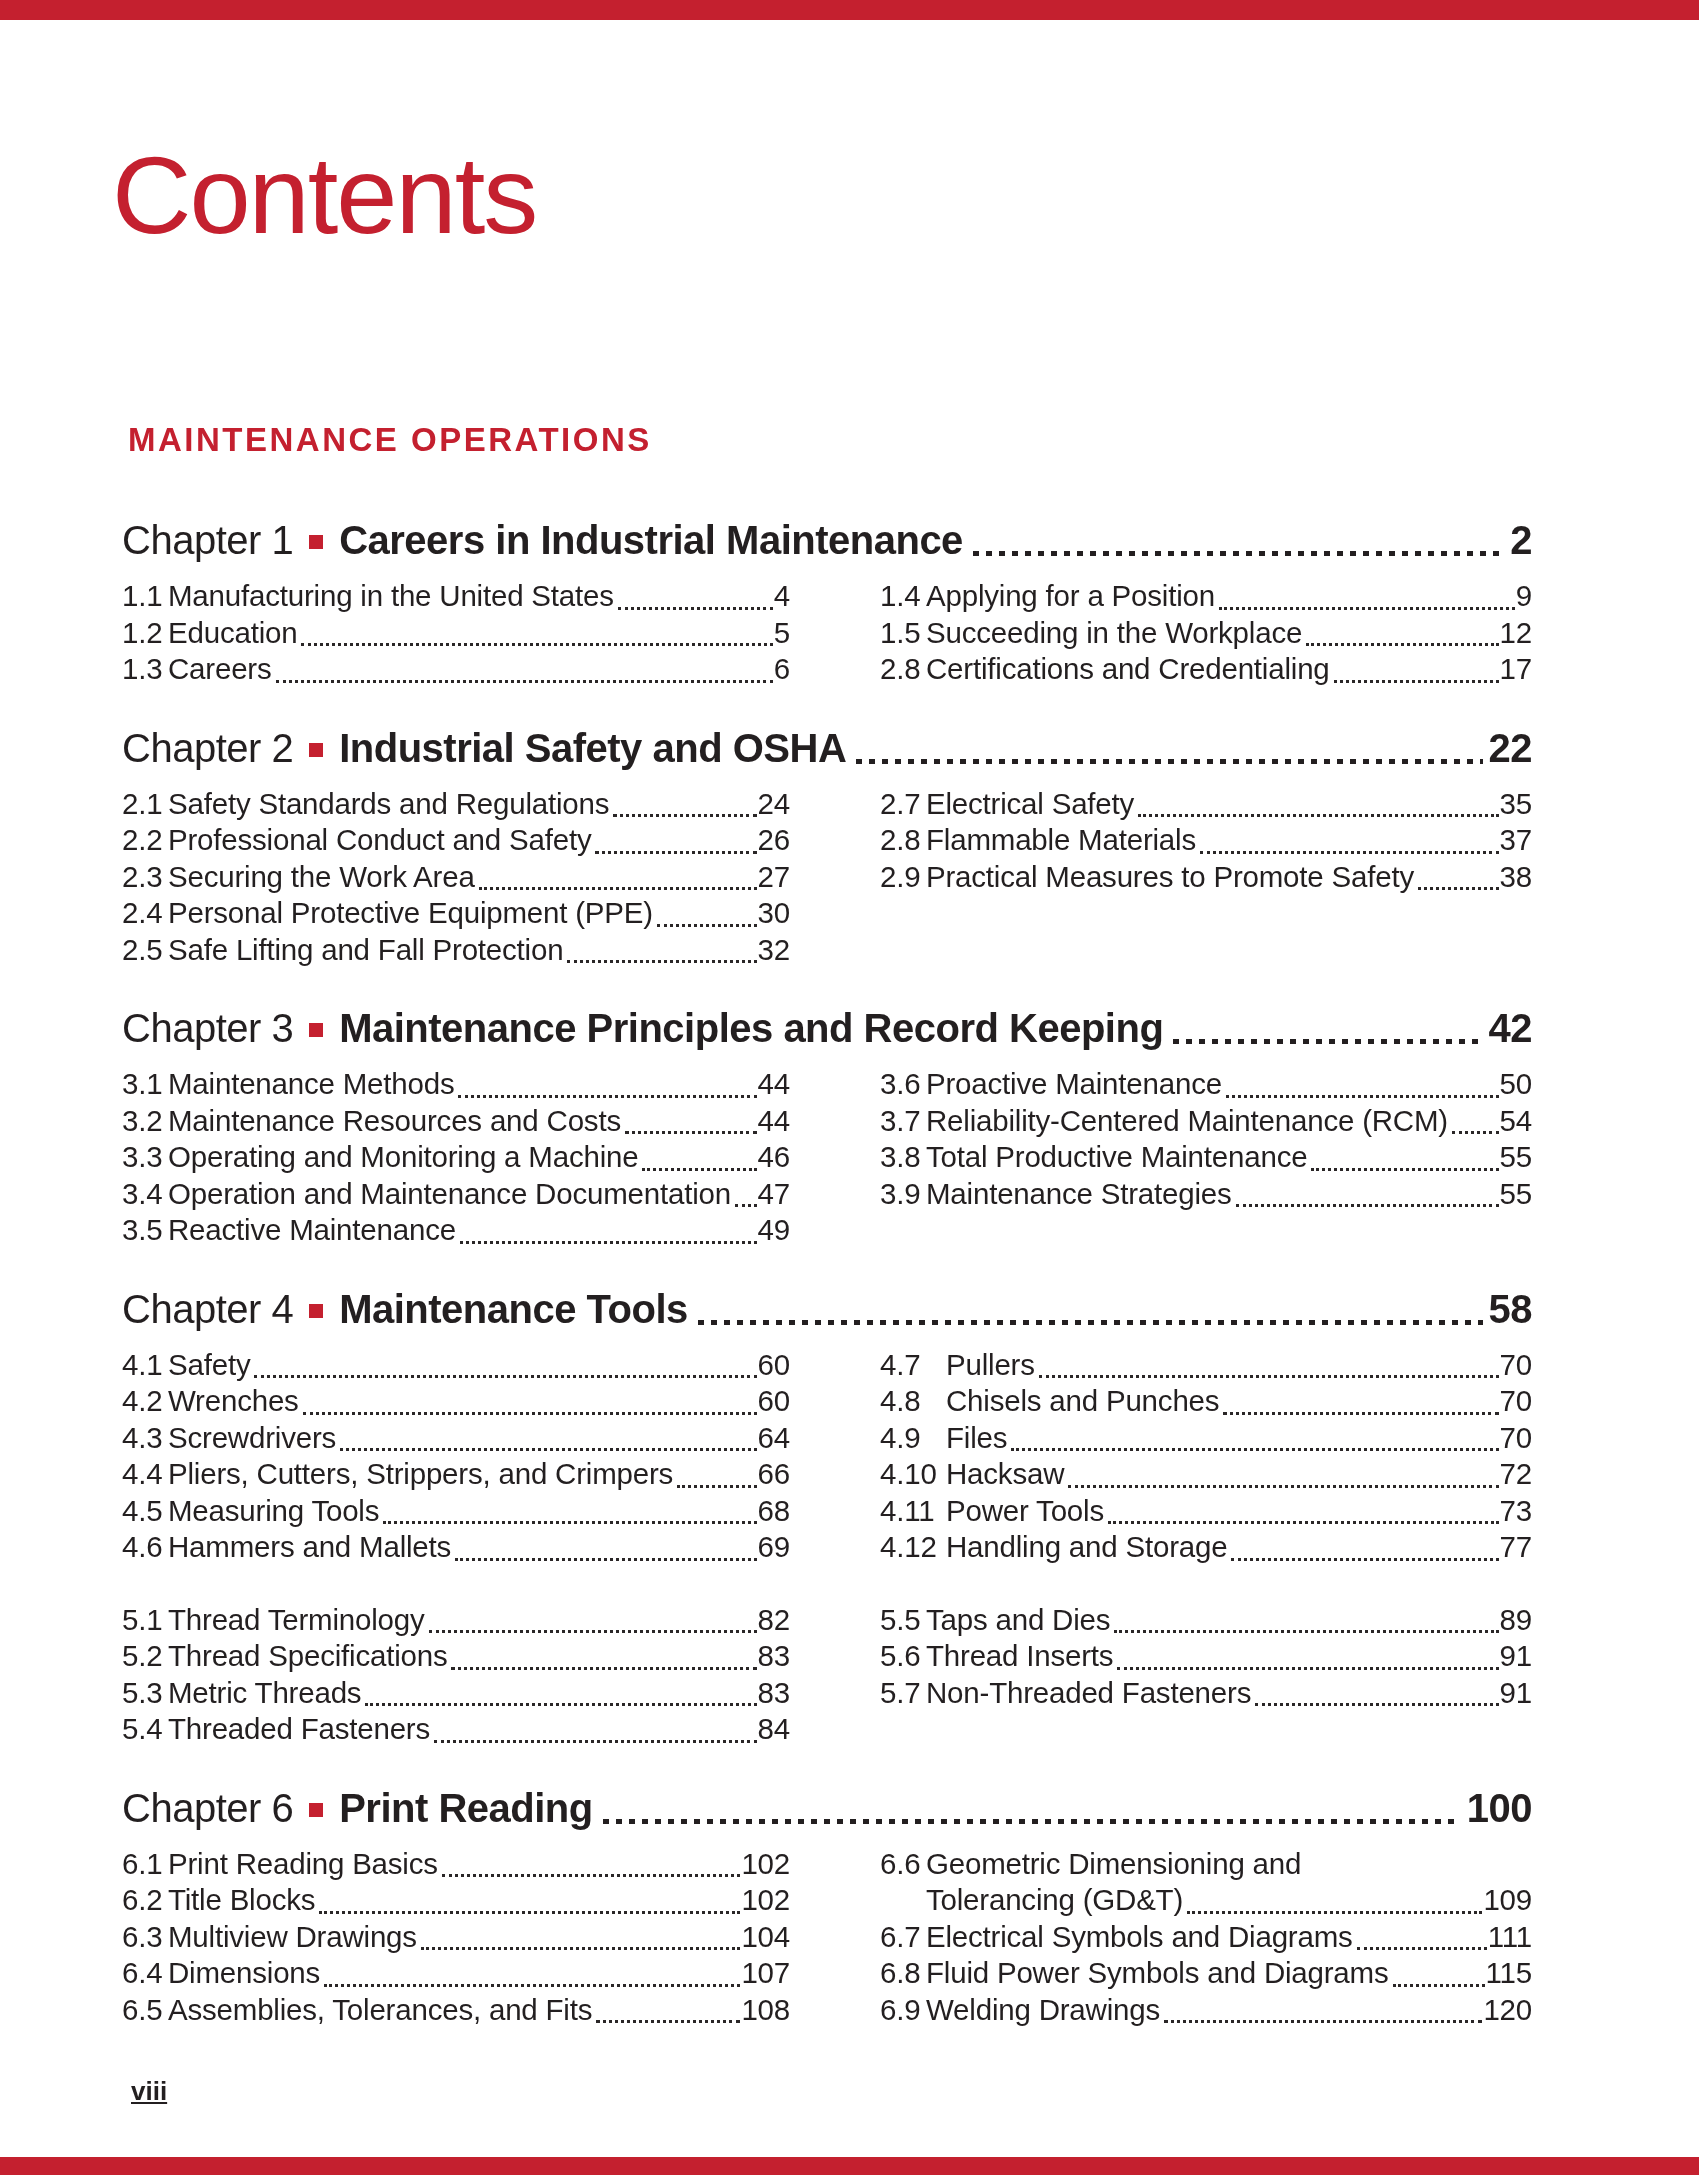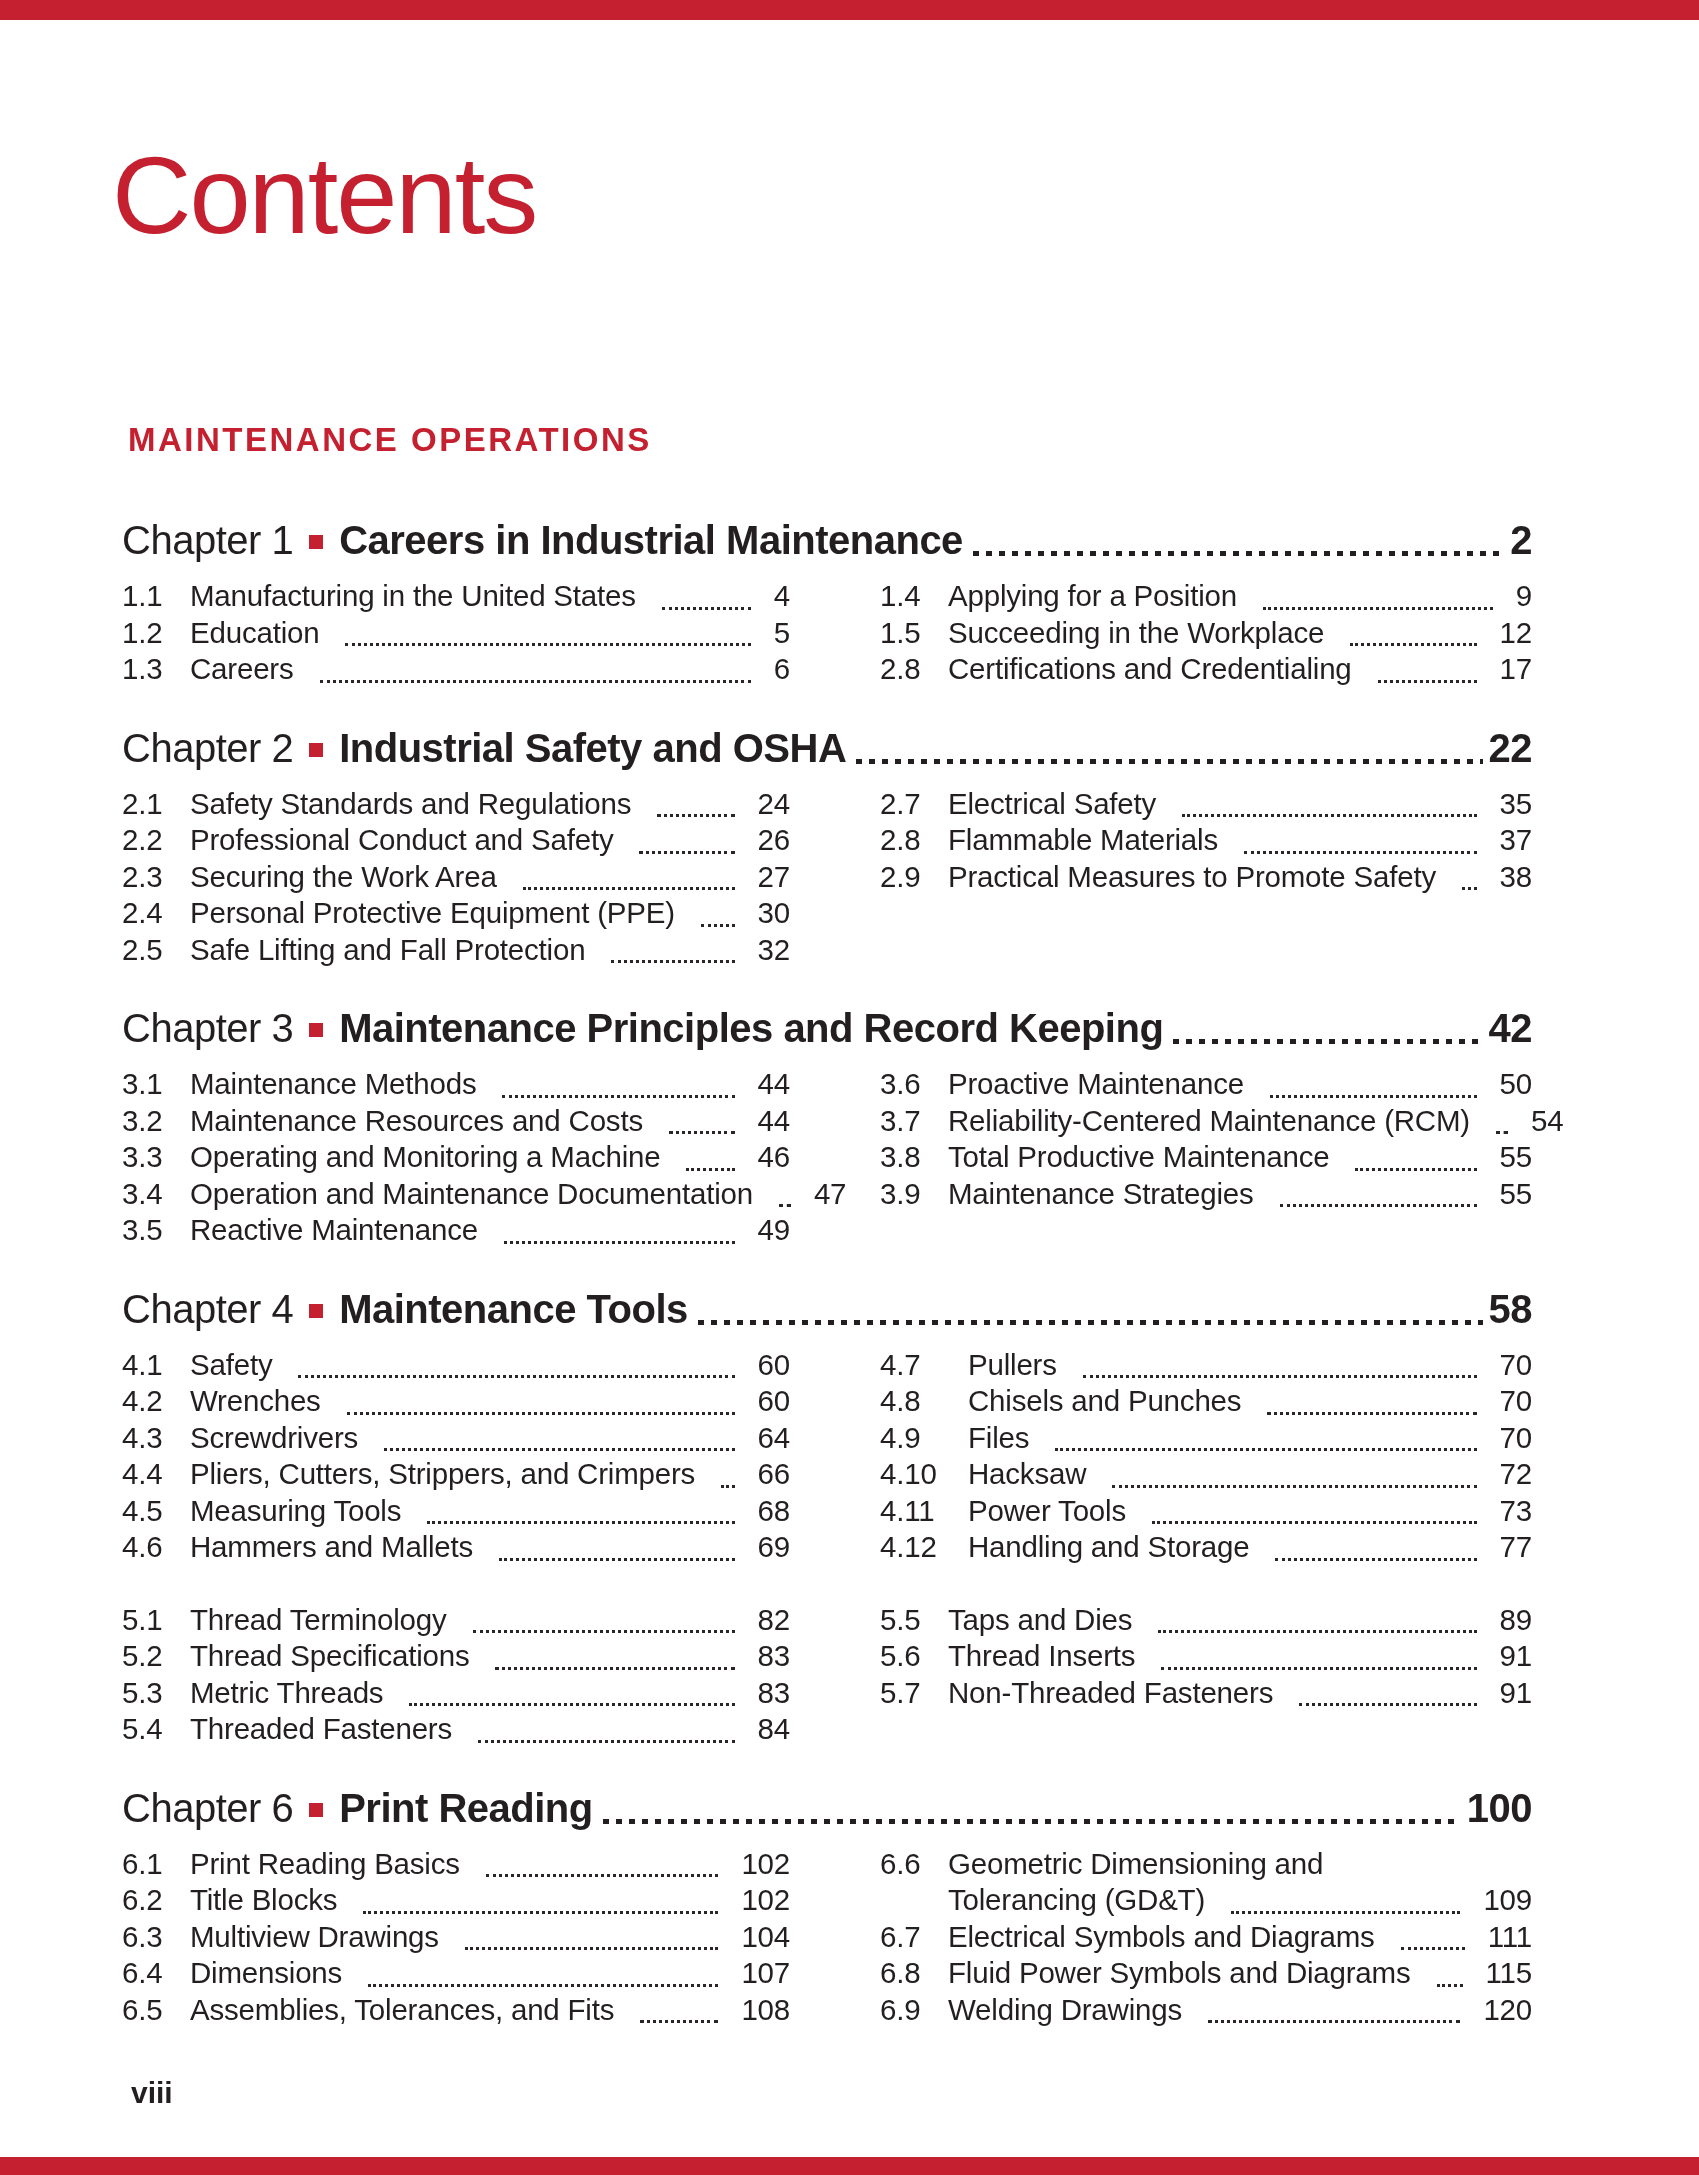--- a/index.html
+++ b/index.html
@@ -42,31 +42,31 @@
     background:repeating-linear-gradient(90deg,#231f20 0 6px,transparent 6px 13px);
   }
   .ch-page { font-weight:700; flex:none; }
 
   .cols { display:flex; gap:90px; margin-top:14px; }
   .col { width:668px; }
   .col-right { width:652px; }
 
   .row {
     display:flex; align-items:baseline; white-space:nowrap;
-    font-size:29.5px; line-height:36.5px; letter-spacing:-0.2px;gap:22px;
+    font-size:29.5px; line-height:36.5px; letter-spacing:-0.2px;
   }
   .num { flex:none; width:46px; }
   .wide-num .num { width:66px; }
   .title { flex:none; }
   .leader-dots { border-bottom:3.4px dotted #2a2627; margin:0 1px 5px 4px; }
   .pg { flex:none; }
 
   .folio {
     position:absolute; left:131px; top:2076px;
-    font-size:30px; font-weight:700;
+    font-size:26px; font-weight:700;text-decoration:underline;
   }
 </style>
 </head>
 <body>
 
 <div class="page" style="--accent: #c4202f; color: rgb(35, 31, 32);">
   <div class="red-bar top"></div>
 
   <h1 class="doc-title">Contents</h1>
 

